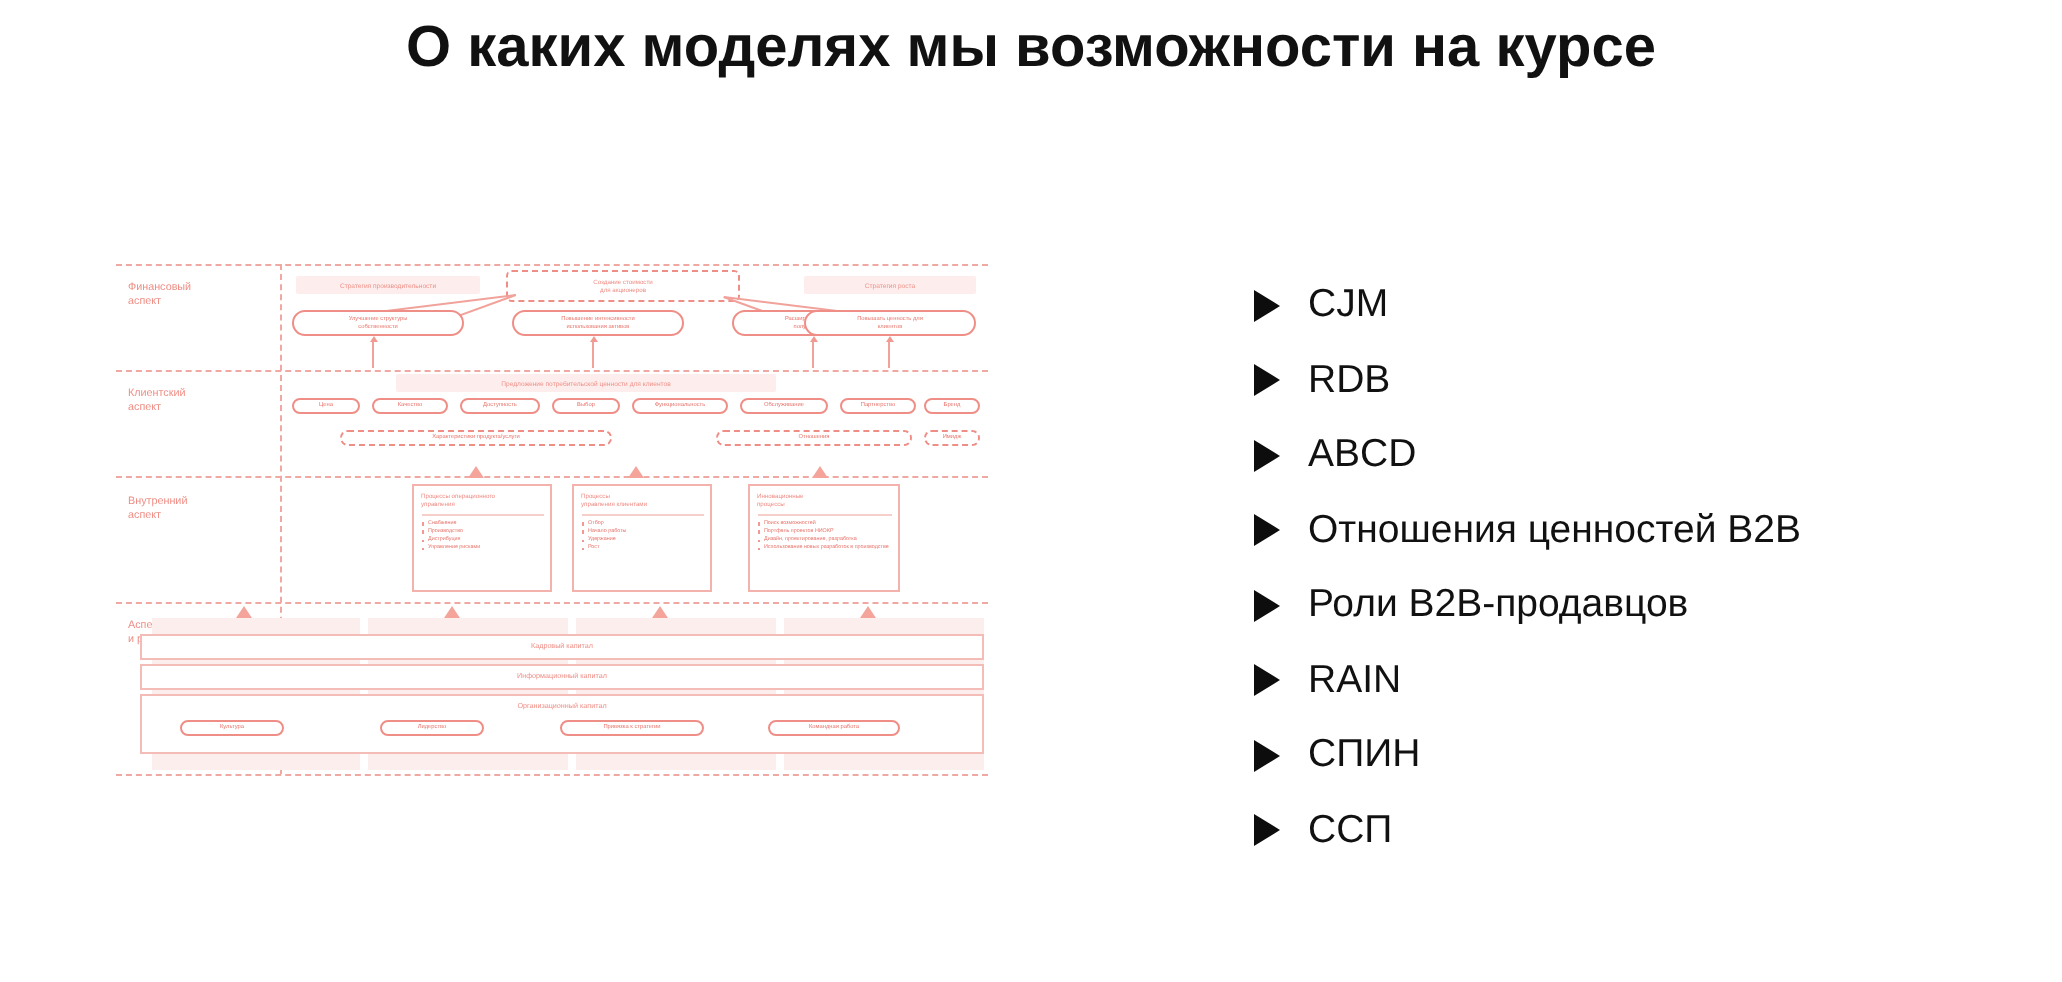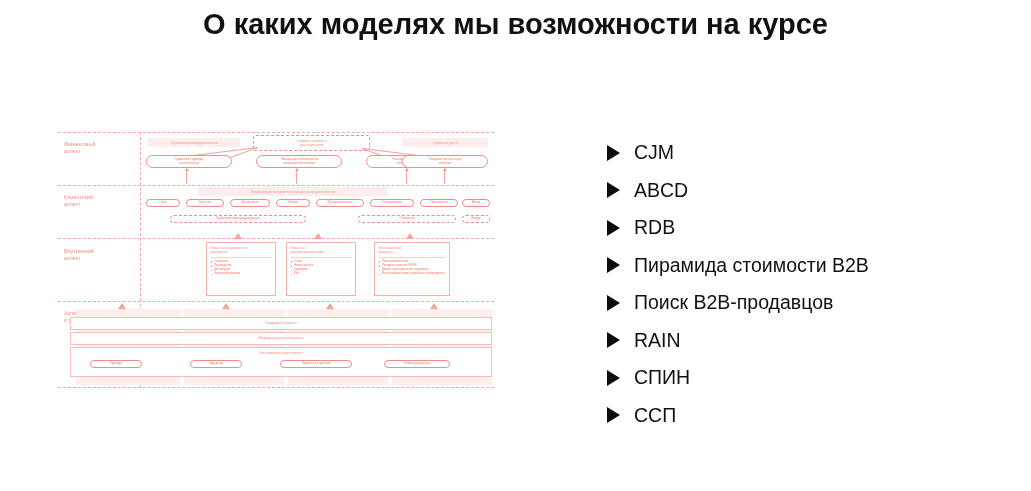--- a/index.html
+++ b/index.html
@@ -27,21 +27,21 @@
     font-size: 29px;
     font-weight: bold;
     letter-spacing: 0px;
     color: #111111;
     white-space: nowrap;
   }
 
   
   .model-list {
     position: absolute;
-    left: 607px;
+    left: 627px;
     top: 134px;
     width: 370px;
     list-style: none;
     margin: 0;
     padding: 0;
   }
   .model-item {
     display: flex;
     align-items: center;
     height: 37.5px;
@@ -362,33 +362,33 @@
   <div class="pill" style="left:326px;top:228px;width:66px;height:8px;">Командная работа</div>
 </div>
 
 <ul class="model-list">
   <li class="model-item">
     <span class="bullet-tri"></span>
     <span class="model-label">CJM</span>
   </li>
   <li class="model-item">
     <span class="bullet-tri"></span>
+    <span class="model-label">RDB</span>
+  </li>
+  <li class="model-item">
+    <span class="bullet-tri"></span>
     <span class="model-label">ABCD</span>
   </li>
   <li class="model-item">
     <span class="bullet-tri"></span>
-    <span class="model-label">RDB</span>
-  </li>
-  <li class="model-item">
-    <span class="bullet-tri"></span>
-    <span class="model-label">Пирамида стоимости B2B</span>
-  </li>
-  <li class="model-item">
-    <span class="bullet-tri"></span>
-    <span class="model-label">Поиск B2B-продавцов</span>
+    <span class="model-label">Отношения ценностей B2B</span>
+  </li>
+  <li class="model-item">
+    <span class="bullet-tri"></span>
+    <span class="model-label">Роли B2B-продавцов</span>
   </li>
   <li class="model-item">
     <span class="bullet-tri"></span>
     <span class="model-label">RAIN</span>
   </li>
   <li class="model-item">
     <span class="bullet-tri"></span>
     <span class="model-label">СПИН</span>
   </li>
   <li class="model-item">

